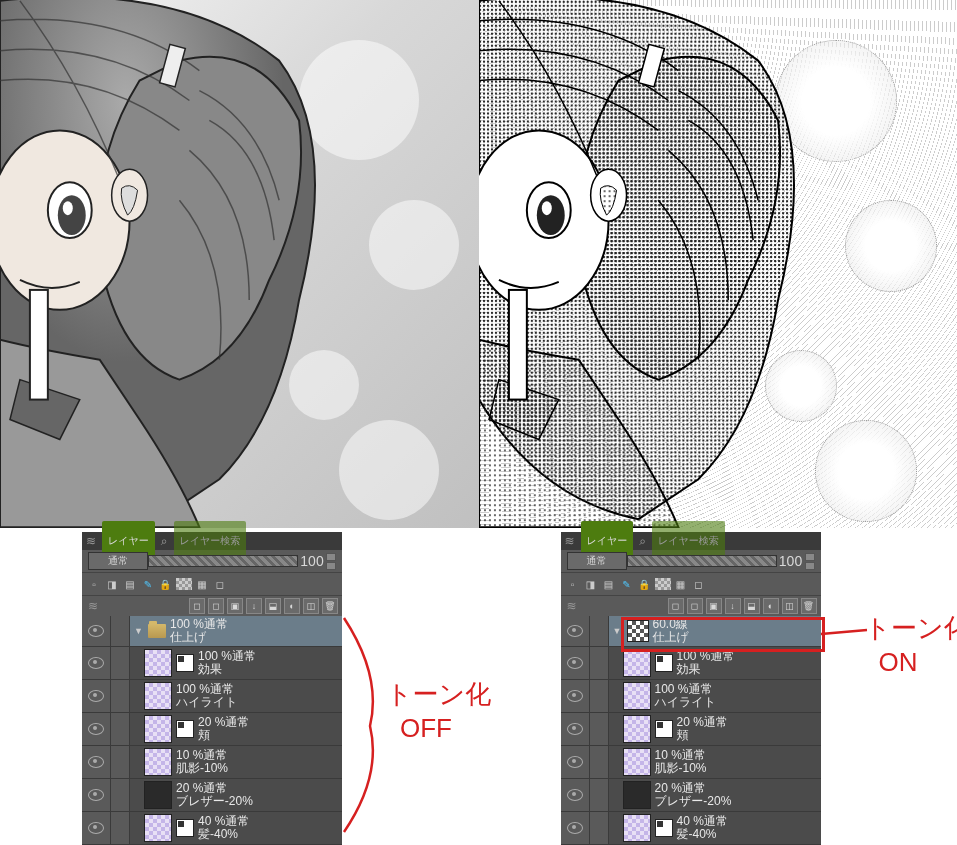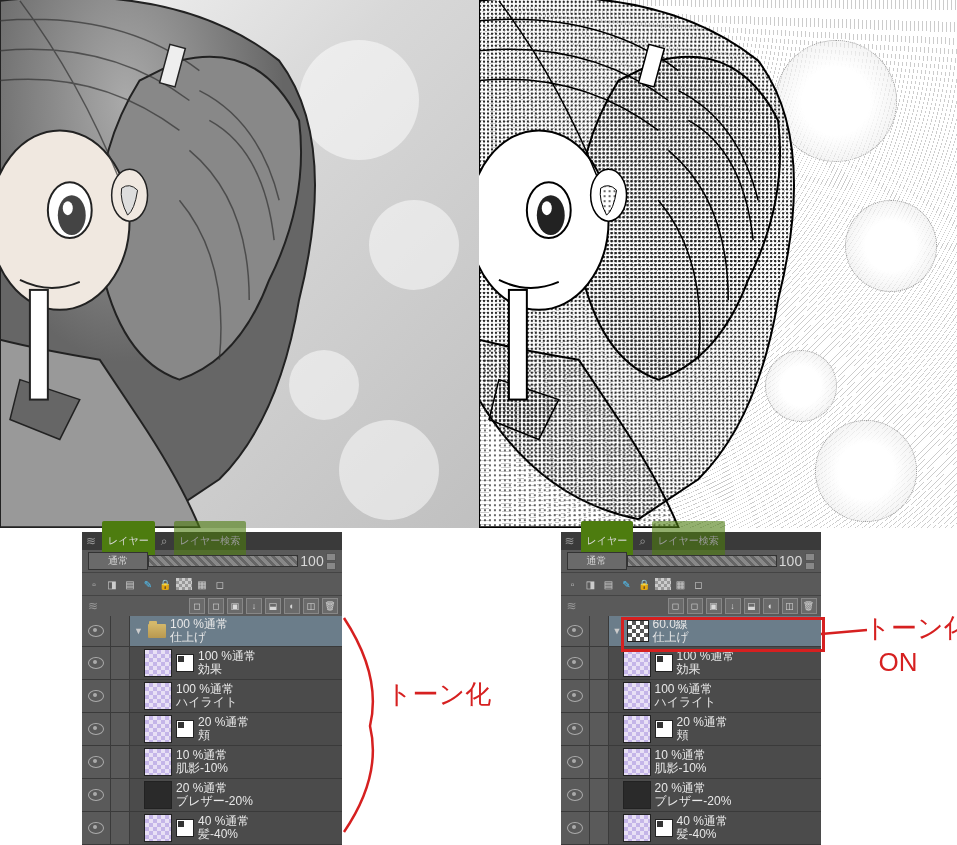--- a/index.html
+++ b/index.html
@@ -262,20 +262,21 @@
               </div>
             </div>
           </div>
         </div>
       </div>
     <svg class="curve-svg" style="left:342px;top:88px;width:60px;height:220px">
       <path d="M2,2 Q40,60 28,110 Q40,160 2,216" stroke="#d62020" stroke-width="2.5" fill="none"></path>
     </svg>
     <div class="annotation" style="left:386px;top:150px">
       <div>トーン化</div>
+      <div style="padding-left:14px">OFF</div>
     </div>
   </div>
   <div class="panel-half">
     <div class="layer-panel" id="panel-right">
         <div class="lp-header">
           <span class="stack-icon">≋</span>
           <span class="lp-tab">レイヤー</span>
           <span class="stack-icon">⌕</span>
           <span class="lp-tab dim">レイヤー検索</span>
         </div>

